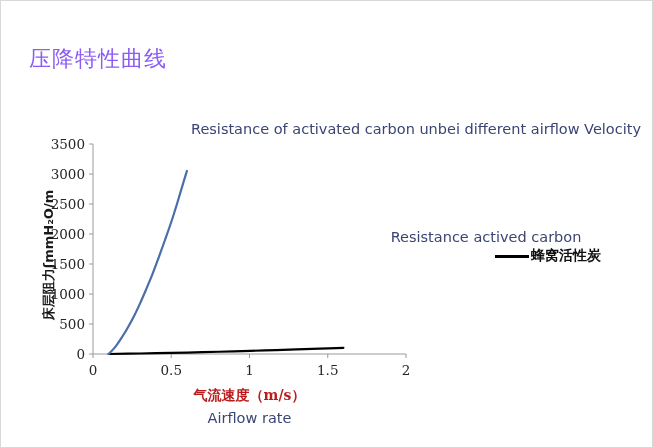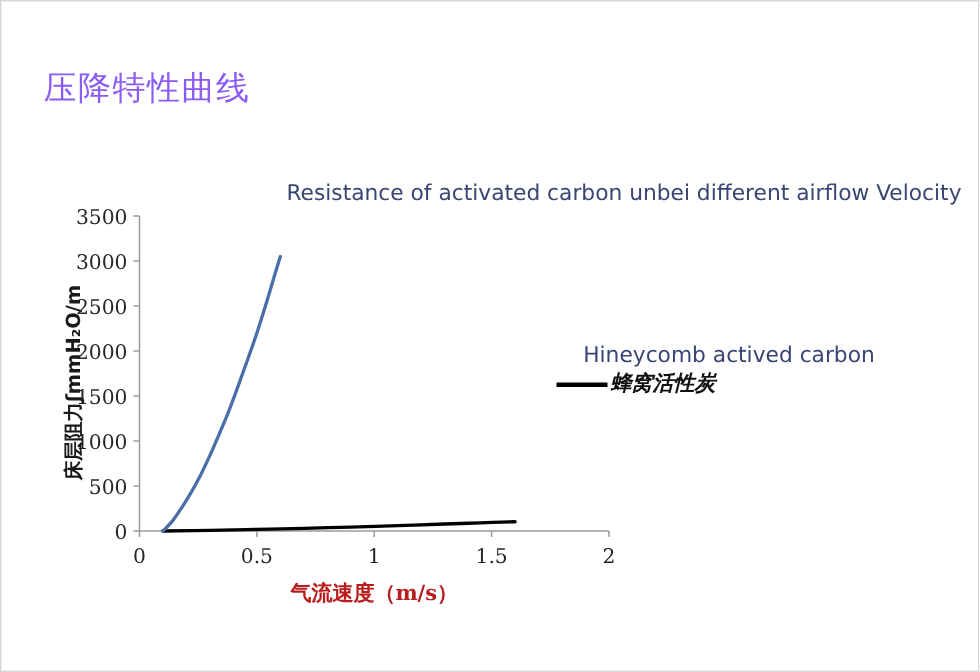--- a/index.html
+++ b/index.html
@@ -117,24 +117,23 @@
   .legend-eng-bottom {
     font-size: 14.5px;
     color: #3b4574;
     font-family: "DejaVu Sans", "Liberation Sans", sans-serif;
     text-align: center;
     white-space: nowrap;
   }
   .legend-row {
     display: flex;
     align-items: center;
-    justify-content: flex-start;
+    justify-content: flex-end;
     white-space: nowrap;
     margin: 2px 0;
-    font-style: italic;
   }
   .legend-swatch {
     display: inline-block;
     width: 34px;
     height: 0;
     border-top-style: solid;
     margin-right: 2px;
   }
   .legend-swatch.black { border-top-width: 3px; border-top-color: #000000; }
   .legend-swatch.blue  { border-top-width: 2px; border-top-color: #4a6ea8; }
@@ -203,23 +202,24 @@
           <path d="M 107.65 353.00 C 112.87 352.92, 128.52 352.70, 138.95 352.52 C 149.38 352.34, 159.82 352.14, 170.25 351.92 C 180.68 351.70, 191.12 351.46, 201.55 351.20 C 211.98 350.94, 222.42 350.66, 232.85 350.36 C 243.28 350.06, 253.72 349.74, 264.15 349.40 C 274.58 349.06, 286.32 348.62, 295.45 348.32 C 304.58 348.02, 311.10 347.85, 318.92 347.60 C 326.75 347.35, 338.49 346.95, 342.40 346.82" fill="none" stroke="#000000" stroke-width="2.2" stroke-linecap="round" stroke-linejoin="round"></path>
           <path d="M 107.65 353.00 C 108.69 351.90, 111.82 349.00, 113.91 346.40 C 116.00 343.80, 118.08 340.60, 120.17 337.40 C 122.26 334.20, 124.34 330.80, 126.43 327.20 C 128.52 323.60, 130.60 319.90, 132.69 315.80 C 134.78 311.70, 136.86 307.20, 138.95 302.60 C 141.04 298.00, 143.12 293.10, 145.21 288.20 C 147.30 283.30, 149.38 278.50, 151.47 273.20 C 153.56 267.90, 155.64 262.10, 157.73 256.40 C 159.82 250.70, 161.90 244.90, 163.99 239.00 C 166.08 233.10, 168.16 227.30, 170.25 221.00 C 172.34 214.70, 174.42 208.00, 176.51 201.20 C 178.60 194.40, 181.20 185.40, 182.77 180.20 C 184.33 175.00, 185.38 171.70, 185.90 170.00" fill="none" stroke="#4a6ea8" stroke-width="2.2" stroke-linecap="round" stroke-linejoin="round"></path>
         </g>
     </svg>
   </div>
 
   <div id="y-axis-title">床层阻力ʃmmH₂O/m</div>
 
   <div id="x-axis-title">气流速度（m/s）</div>
 
+  <div id="x-axis-subtitle">Airflow rate</div>
 
   <div id="legend">
-    <div class="legend-eng-top">Hineycomb actived carbon</div>
+    <div class="legend-eng-top">Resistance actived carbon</div>
     <div class="legend-row">
       <span class="legend-swatch black"></span>
       <span class="legend-cn">蜂窝活性炭</span>
     </div>
     <div class="legend-gap"></div>
   </div>
 
 </div>
 
 </body></html>

